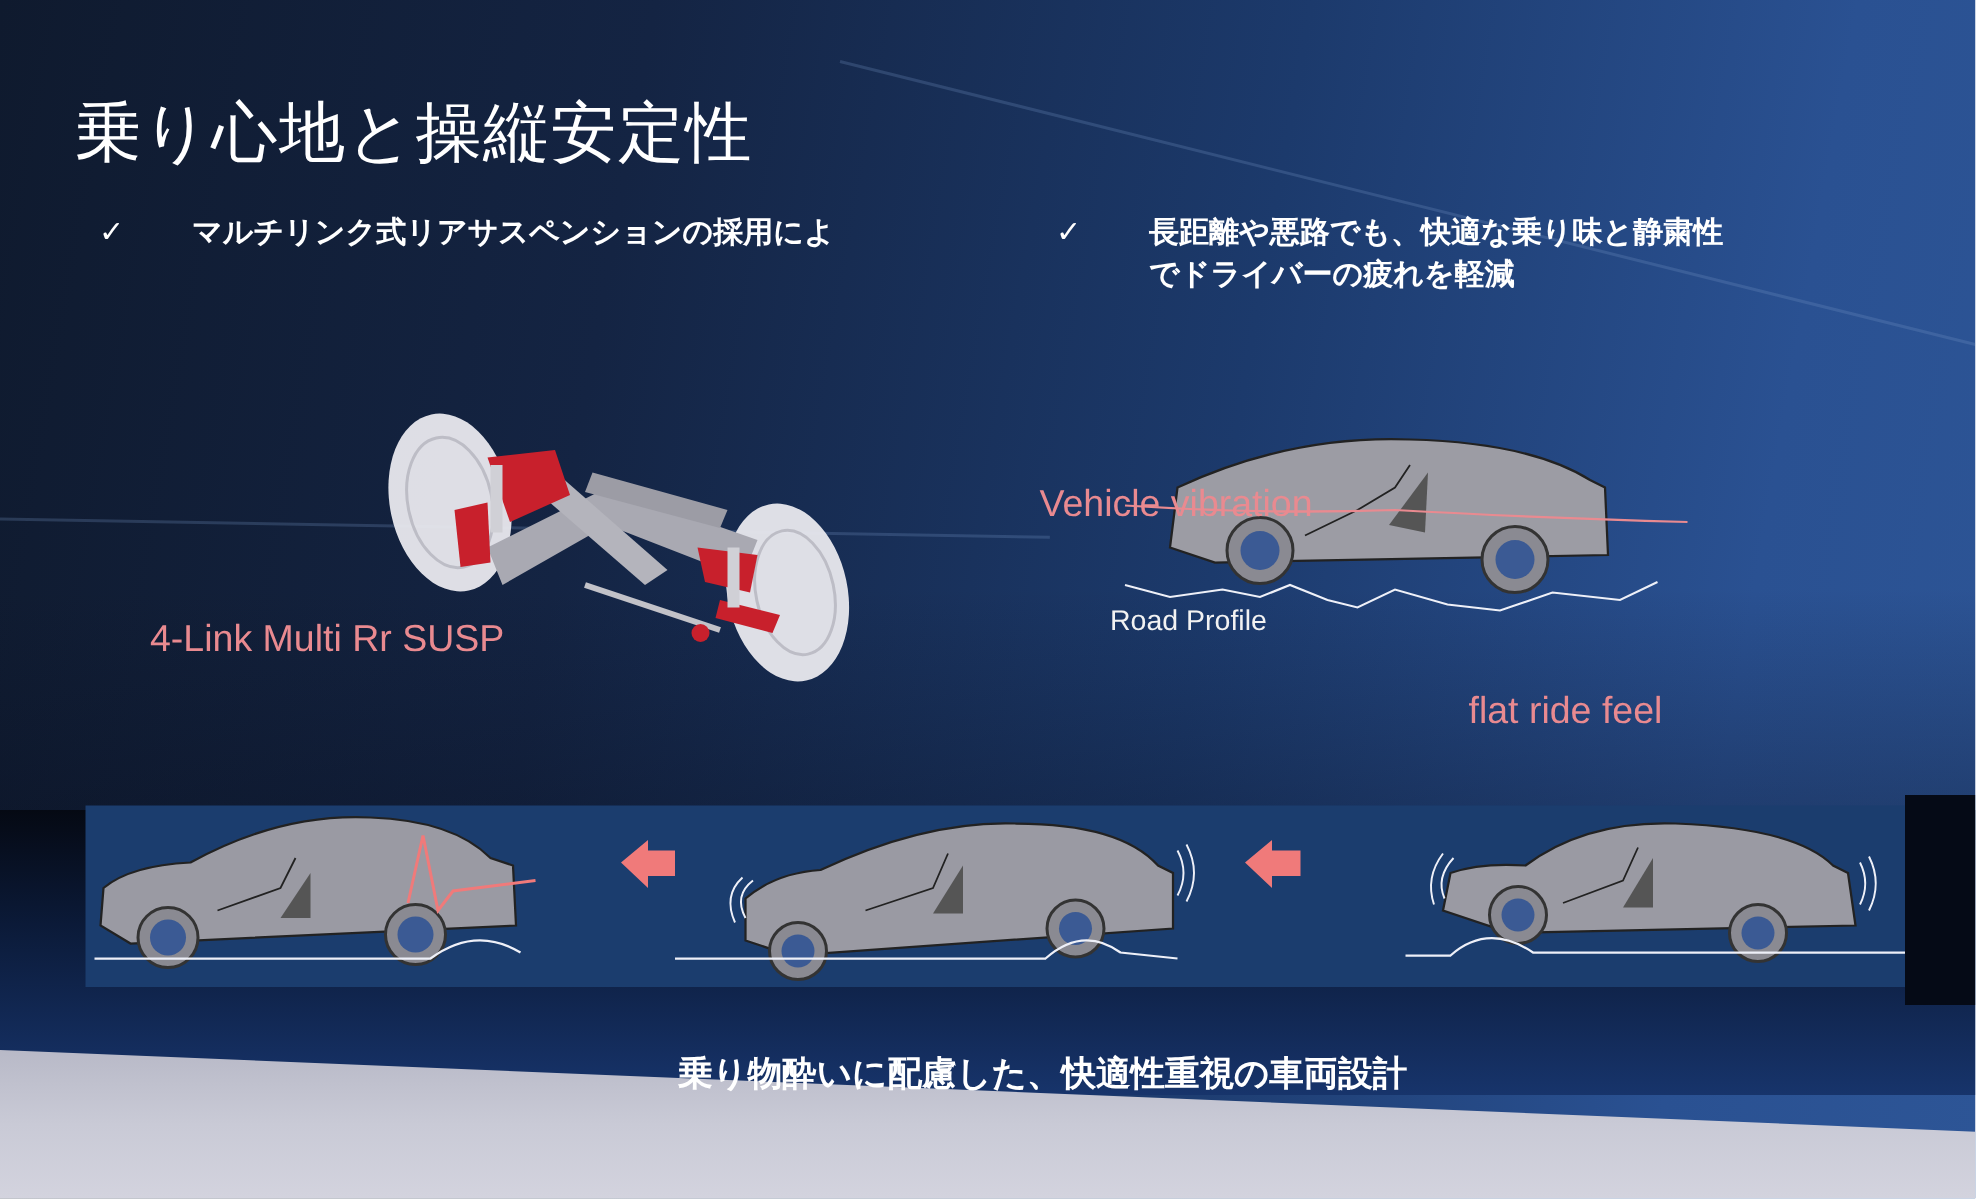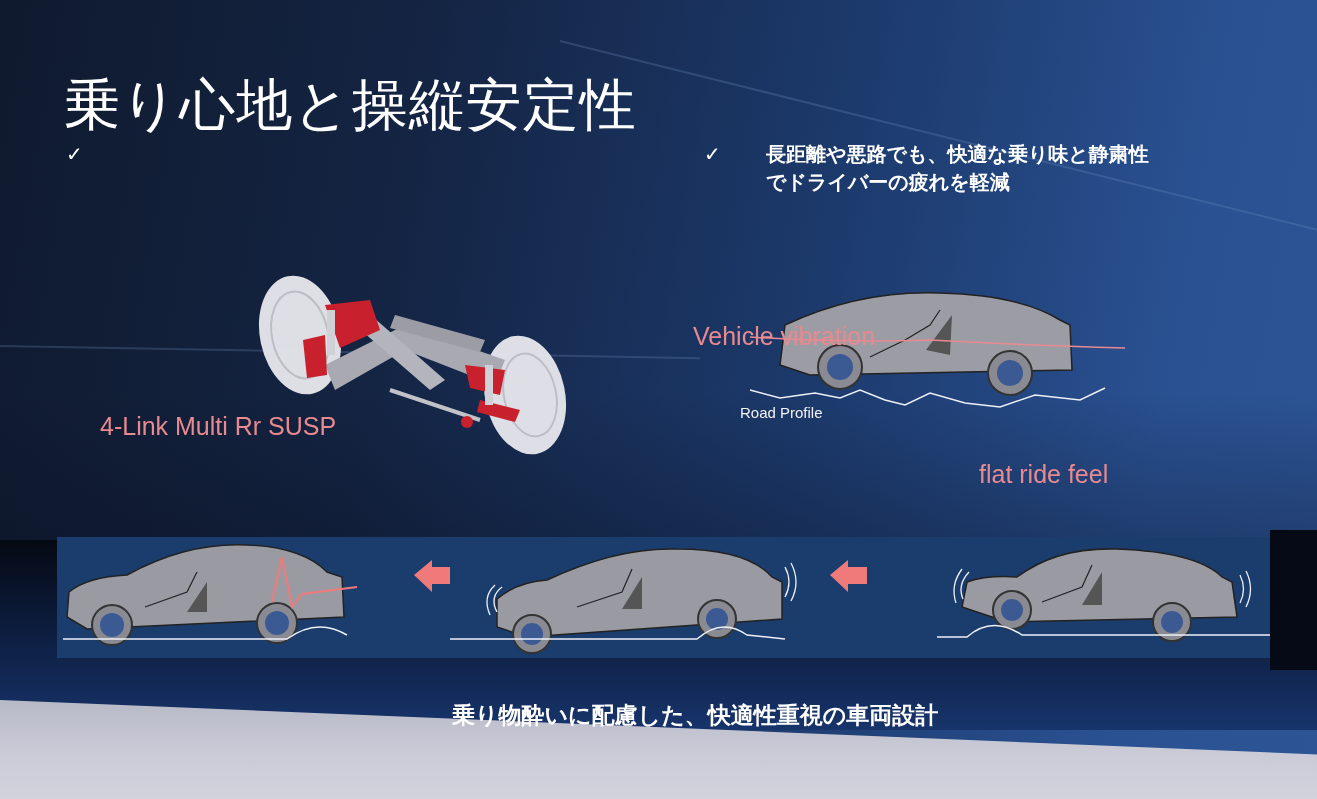--- a/index.html
+++ b/index.html
@@ -10,30 +10,30 @@
   .wall-shade { position:absolute; left:0; top:0; width:1317px; height:560px;
     background: linear-gradient(180deg, rgba(0,0,0,0) 0%, rgba(0,0,0,0) 70%, rgba(8,14,30,0.35) 100%); }
   .lower-band { position:absolute; left:0; top:540px; width:1317px; height:190px;
     background: linear-gradient(180deg, #050913 0%, #0b1a38 40%, #17346b 100%); }
   .lower-band-right { position:absolute; left:1270px; top:530px; width:47px; height:140px; background:#050a16; }
   .floor { position:absolute; left:0; top:700px; width:1317px; height:99px;
     background: linear-gradient(180deg, #b8b9c7 0%, #c9cad6 50%, #d3d3de 100%);
     clip-path: polygon(0 0, 100% 55%, 100% 100%, 0 100%); }
   .diag-line { position:absolute; height:2px; background: rgba(120,150,200,0.25); transform-origin:left center; }
 
-  .title { position:absolute; left:64px; top:30px; color:#fff; font-size:56px; letter-spacing:1px;
+  .title { position:absolute; left:50px; top:30px; color:#fff; font-size:44px; letter-spacing:1px;
     font-family:"DejaVu Sans", sans-serif; font-weight:normal; }
   .bullet { position:absolute; color:#fff; font-size:20px; font-weight:bold; line-height:28px; }
   .bullet .check { position:absolute; left:0; top:0; font-weight:normal; }
   .bullet .txt { position:absolute; left:62px; top:0; white-space:nowrap; }
   .b1 { left:66px; top:140px; width:600px; height:60px; }
   .b2 { left:704px; top:140px; width:600px; height:60px; }
 
   .label-red { position:absolute; color:#e98a90; font-family:"Liberation Sans", sans-serif; font-size:25px; }
-  .label-white { position:absolute; color:#f2f2f2; font-family:"Liberation Sans", sans-serif; font-size:15px; }
+  .label-white { position:absolute; color:#f2f2f2; font-family:"Liberation Sans", sans-serif; font-size:19px; }
 
   .susp { position:absolute; left:255px; top:270px; width:320px; height:190px; }
   .ride-diagram { position:absolute; left:690px; top:285px; width:480px; height:130px; }
 
   .panel { position:absolute; left:57px; top:537px; width:1213px; height:121px; background:#1b3d6e; }
   .panel svg { position:absolute; left:0; top:0; }
 
   .footer-text { position:absolute; left:452px; top:700px; color:#fff; font-size:23px; font-weight:bold; white-space:nowrap; }
 </style>
 </head>
@@ -45,20 +45,21 @@
   <div class="diag-line" style="left:0;top:345px;width:700px;transform:rotate(1deg);"></div>
   <div class="lower-band"></div>
   <div class="lower-band-right"></div>
   <div class="floor"></div>
 
   <h1 class="title">乗り心地と操縦安定性</h1>
 
   <div class="bullet b1">
     <span class="check">✓</span>
     <div class="txt">
+      <div>マルチリンク式リアサスペンションの採用によ</div>
     </div>
   </div>
 
   <div class="bullet b2">
     <span class="check">✓</span>
     <div class="txt">
       <div>長距離や悪路でも、快適な乗り味と静粛性</div>
       <div>でドライバーの疲れを軽減</div>
     </div>
   </div>

